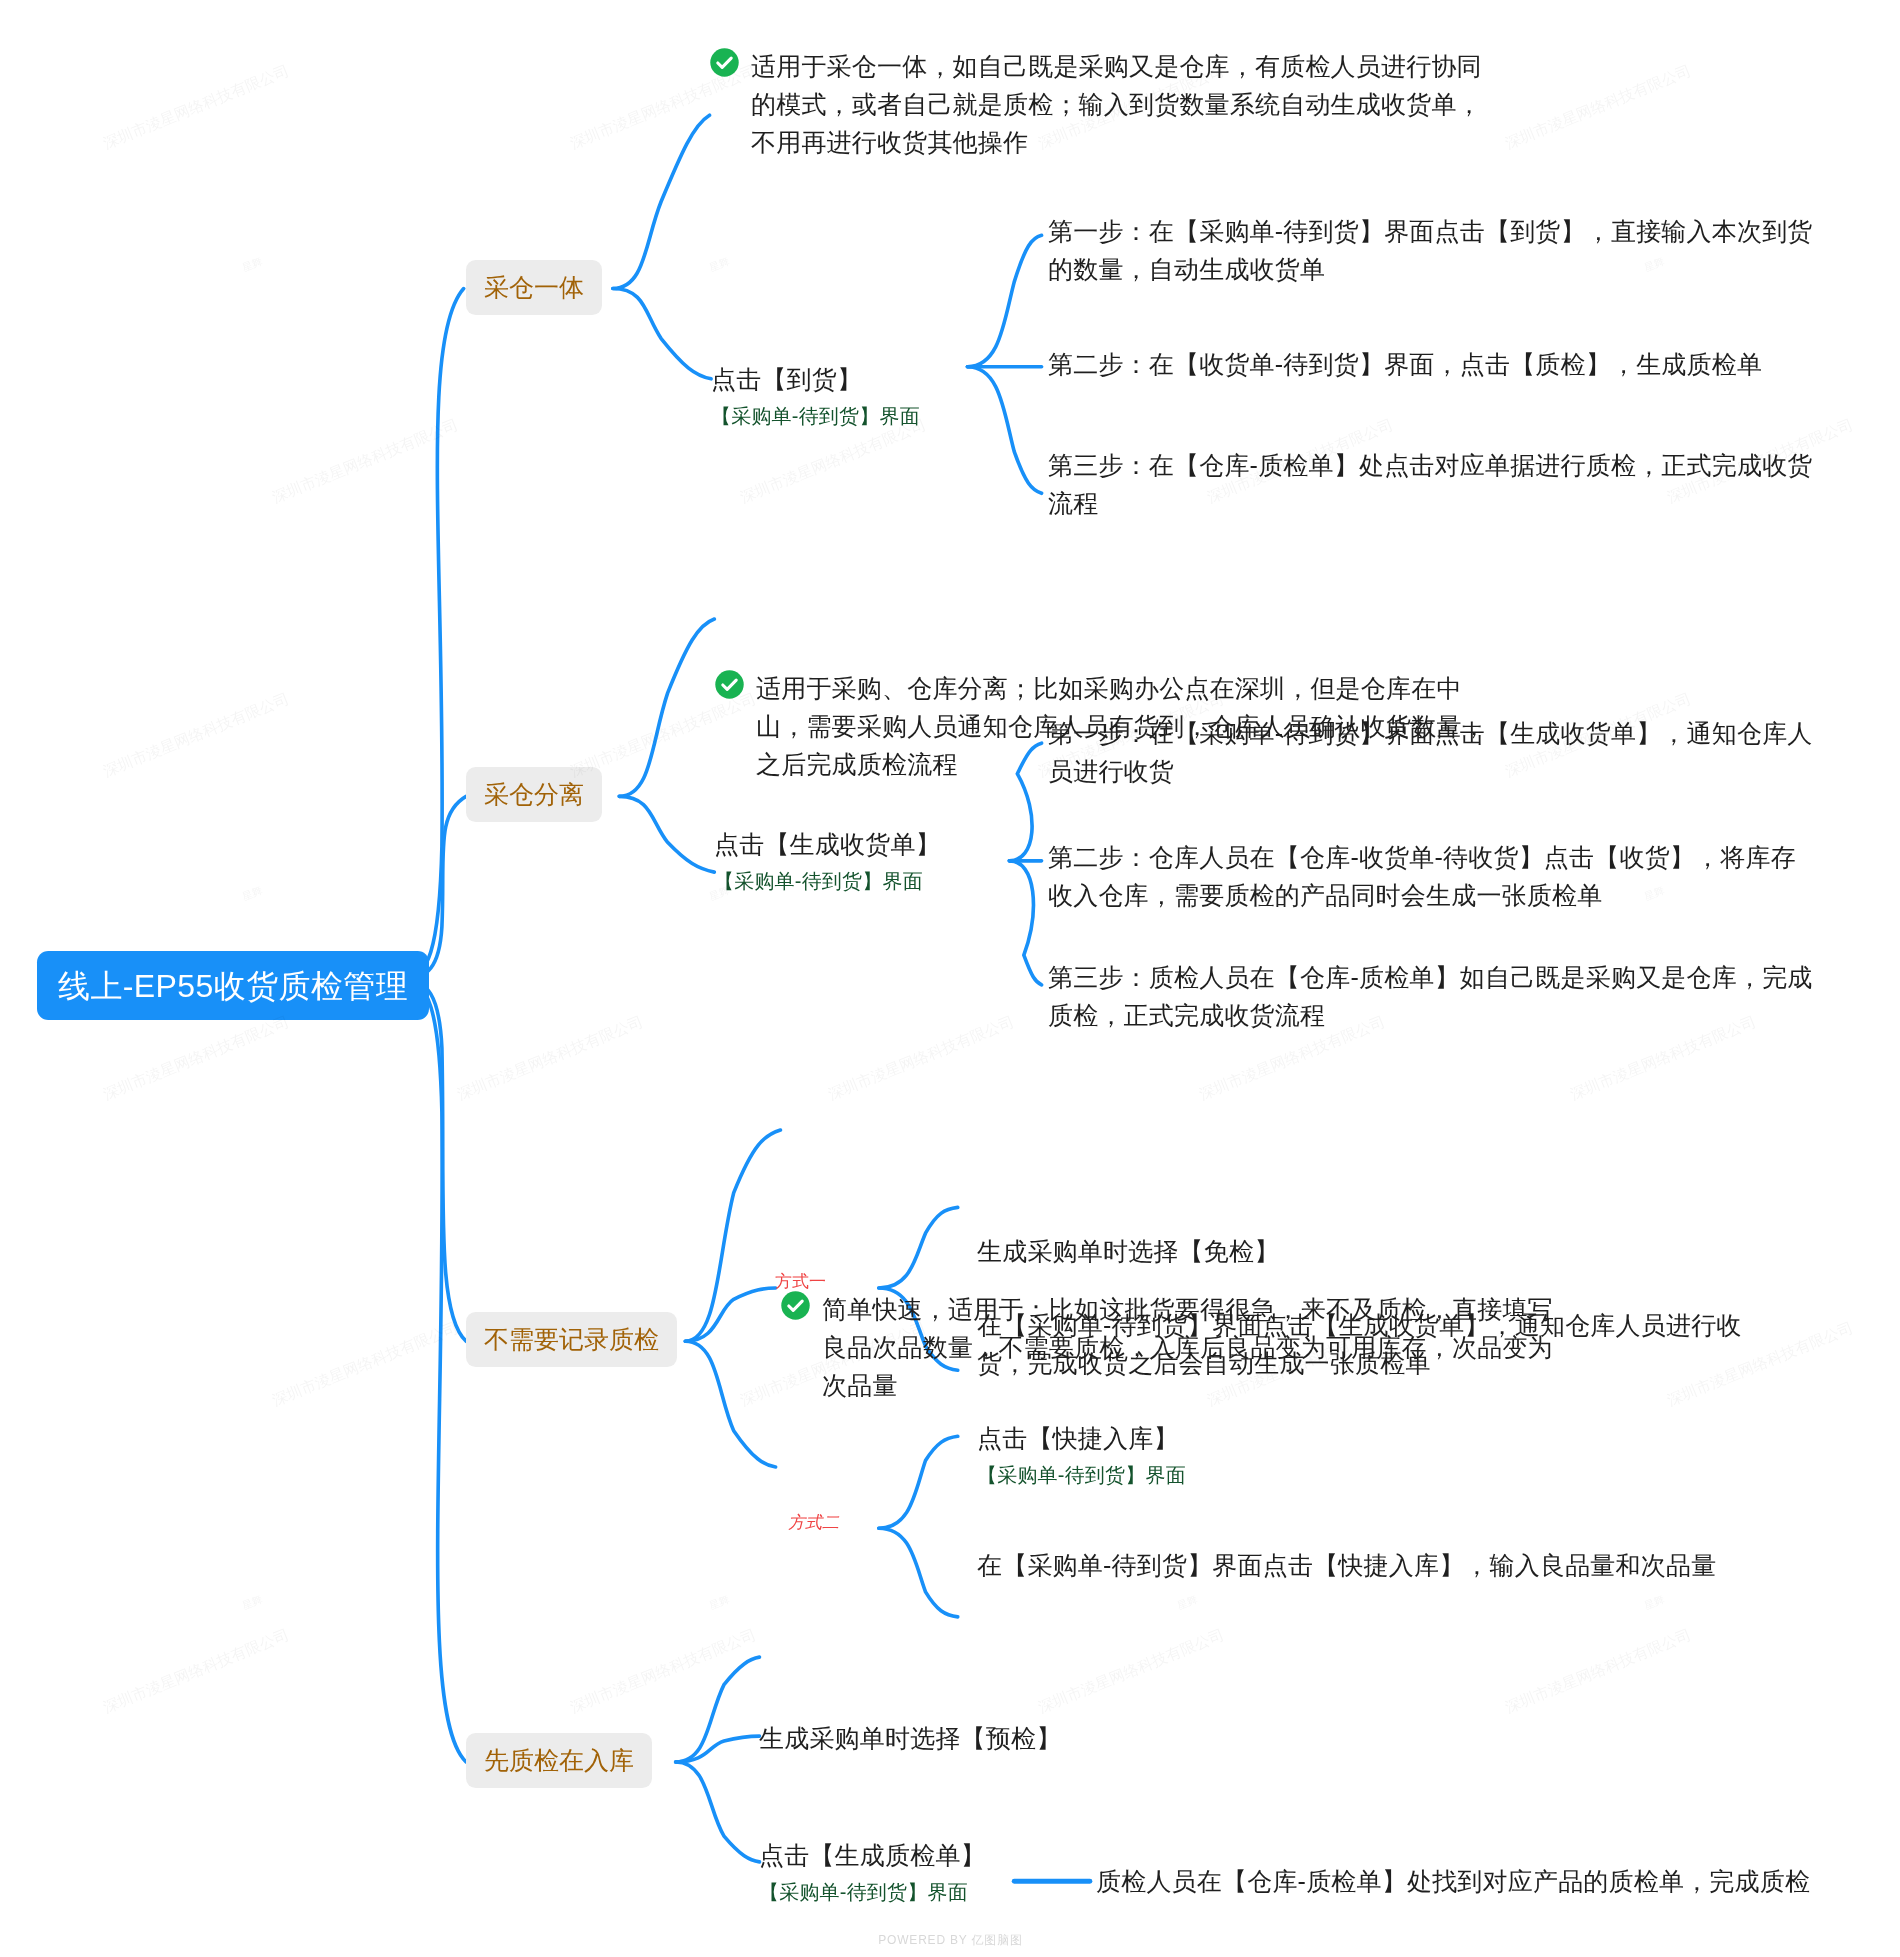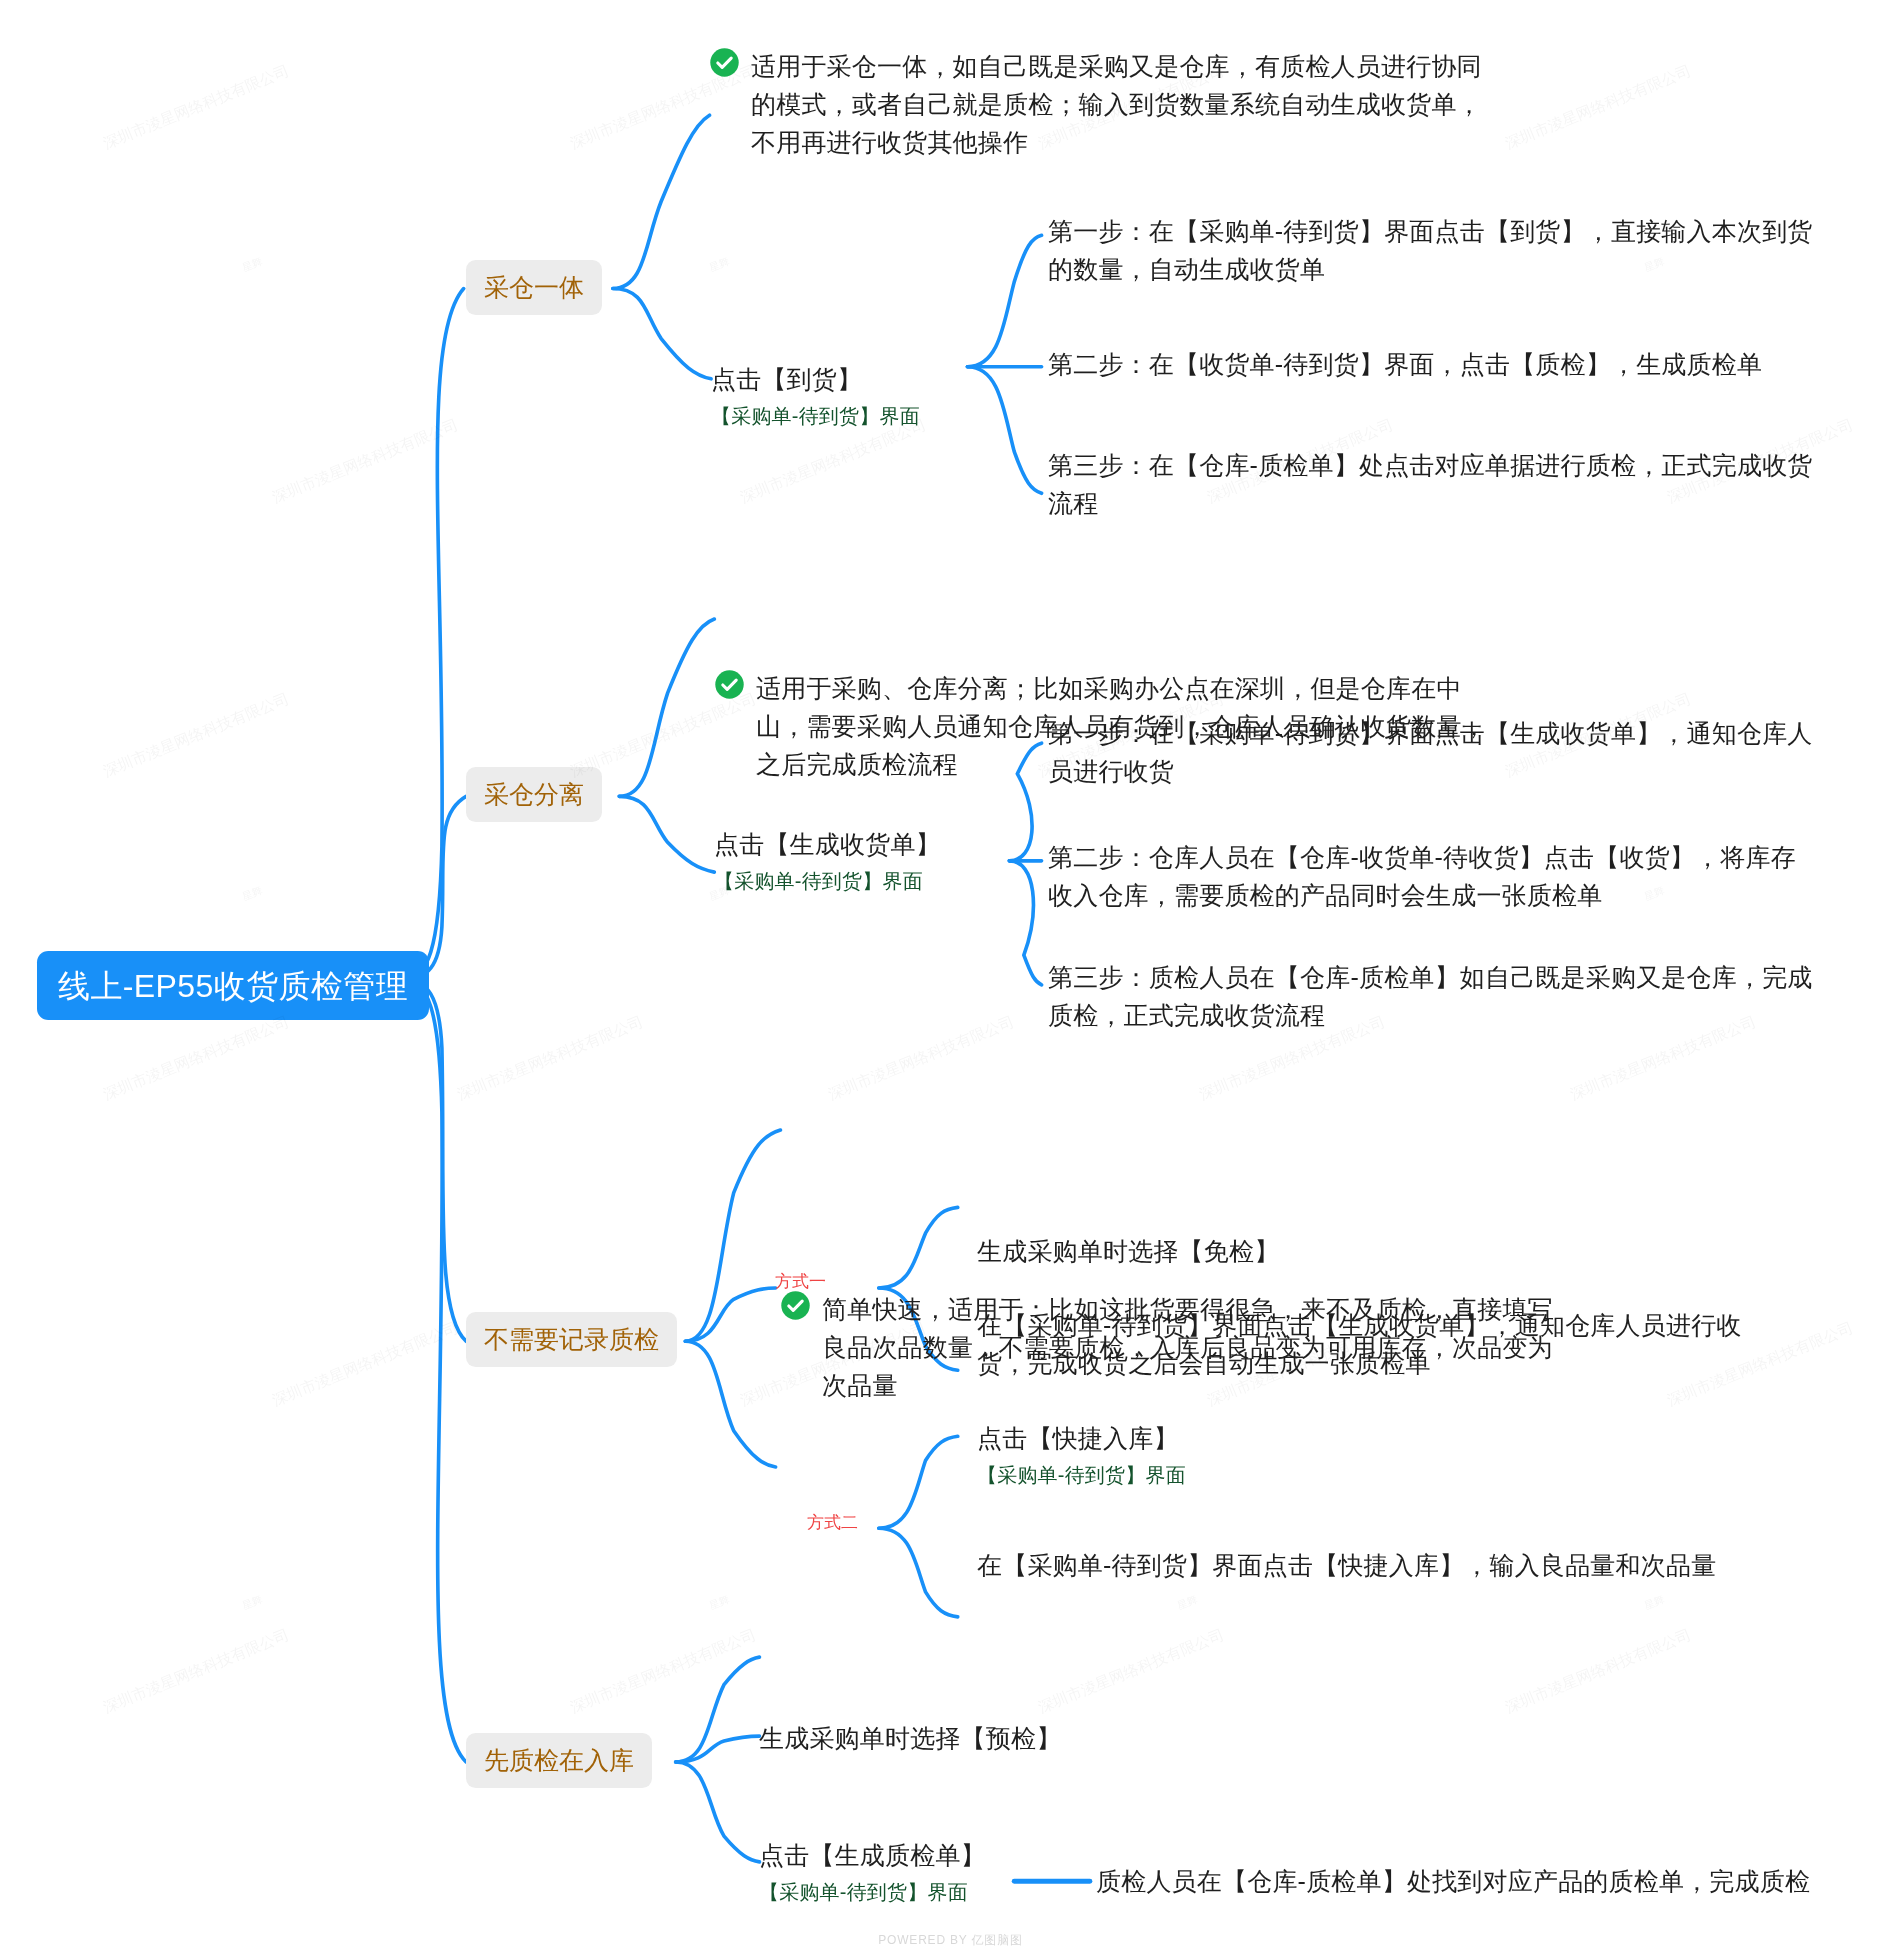--- a/index.html
+++ b/index.html
@@ -234,21 +234,21 @@
   <div class="node way-node" style="left:775px; top:1270px;">
     <span>方式一</span>
   </div>
   <div class="node text-node" style="left:977px; top:1232px; width:790px;">
     <span>生成采购单时选择【免检】</span>
   </div>
   <div class="node text-node" style="left:977px; top:1306px; width:790px;">
     <span>在【采购单-待到货】界面点击【生成收货单】，通知仓库人员进行收货，完成收货之后会自动生成一张质检单</span>
   </div>
 
-  <div class="node way-node" style="left:807px; top:1511px;">
+  <div class="node way-node" style="left:788px; top:1511px;font-style:italic;">
     <span>方式二</span>
   </div>
   <div class="node text-node" style="left:977px; top:1419px; width:790px;">
     <span>点击【快捷入库】</span>
     <span class="subcaption">【采购单-待到货】界面</span>
   </div>
   <div class="node text-node" style="left:977px; top:1546px; width:766px;">
     <span>在【采购单-待到货】界面点击【快捷入库】，输入良品量和次品量</span>
   </div>
 

